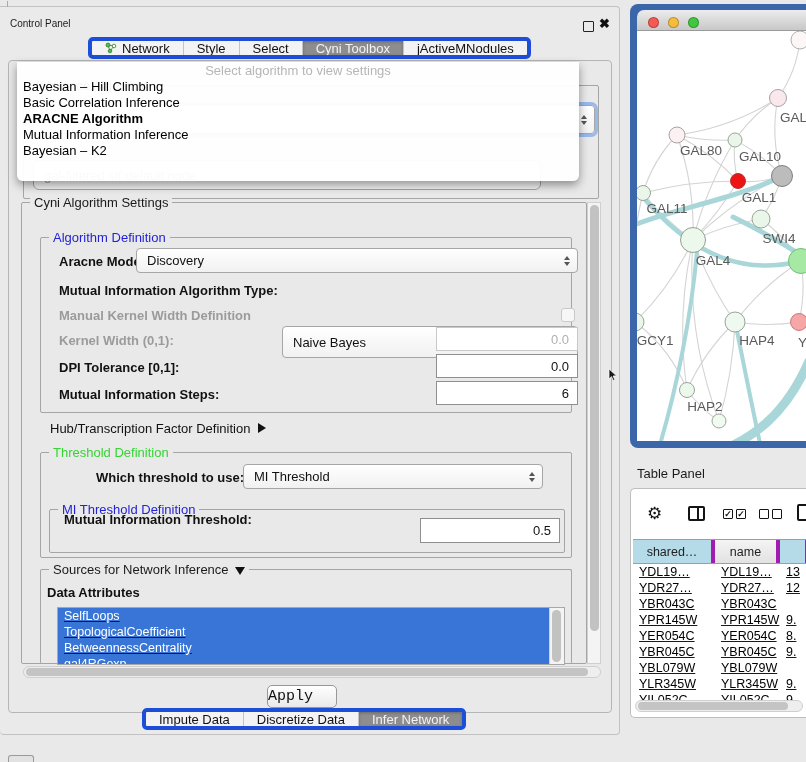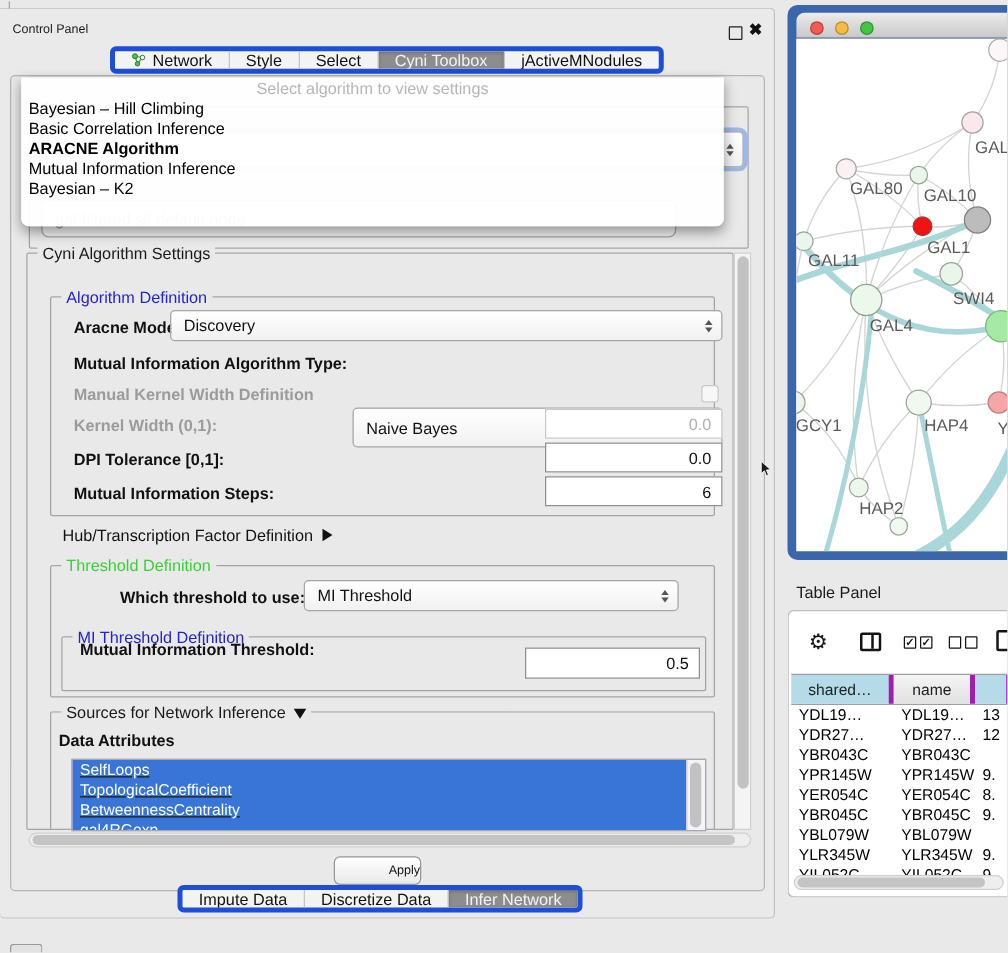--- a/index.html
+++ b/index.html
@@ -40,21 +40,21 @@
   .chk{width:14px;height:14px;border:1px solid #c9c9c9;border-radius:3px;background:#f7f7f7;box-sizing:border-box;}
   .arrow-r{display:inline-block;width:0;height:0;border-top:5.5px solid transparent;border-bottom:5.5px solid transparent;border-left:8px solid #111;margin-left:8px;}
   .arrow-d{display:inline-block;width:0;height:0;border-left:5.5px solid transparent;border-right:5.5px solid transparent;border-top:8px solid #111;margin-left:6px;vertical-align:middle;}
   .attr-list{background:#c4b5fd;border:1px solid #a8a8a8;box-sizing:border-box;overflow:hidden;text-decoration:underline;}
   .attr-item{height:16px;line-height:16px;font-size:12.5px;color:#fff;padding-left:6px;}
   .vsb{background:#f4f4f4;border-left:1px solid #d0d0d0;}
   .vsb .thumb{position:absolute;left:2px;width:9px;background:#c2c2c2;border-radius:5px;}
   .hsb{background:#eee;border:1px solid #cfcfcf;border-radius:6px;box-sizing:border-box;}
   .hsb .thumb{position:absolute;top:1px;height:8px;background:#c4c4c4;border-radius:5px;}
   .btn{background:linear-gradient(#ffffff,#e9e9e9);border:1px solid #979797;border-radius:5px;
-       font-size:10px;color:#111;display:flex;align-items:center;justify-content:flex-end;box-sizing:border-box;}
+       font-size:15px;color:#111;display:flex;align-items:center;justify-content:flex-start;box-sizing:border-box;font-family:Liberation Mono, monospace;}
   
   .popup{left:17px;top:55px;width:562px;height:119px;background:rgba(255,255,255,0.95);
          border-radius:0 0 6px 6px;box-shadow:0 4px 10px rgba(0,0,0,.4);box-sizing:border-box;}
   .popup .prompt{height:17px;line-height:17px;text-align:center;color:#b6b6b6;font-size:13px;}
   .popup .item{height:16px;line-height:16px;font-size:13px;color:#000;padding-left:6px;white-space:nowrap;}
   .popup .item.bold{font-weight:bold;}
   
   .net-frame{left:630px;top:4px;width:176px;height:444px;background:#3b67aa;border-radius:8px 0 0 8px;}
   .net-title{left:637px;top:10px;width:169px;height:21px;background:linear-gradient(#ececec,#c8c8c8);
              border-bottom:1px solid #9a9a9a;border-radius:7px 0 0 0;box-sizing:border-box;}
@@ -334,21 +334,21 @@
     <div class="abs" style="left:128px;top:20px;display:flex;gap:3px;">
         <span class="cb"></span>
         <span class="cb"></span>
       </div>
     <div class="abs docico" style="left:166px;top:15px;"></div>
     <div class="th-row" id="table-head">
         <div class="th" style="width: 82px; background: rgb(181, 219, 233);">shared…</div>
         <div class="th" style="width: 65px; background: linear-gradient(rgb(244, 244, 244), rgb(226, 226, 226));">name</div>
         <div class="th" style="width: 29px; background: rgb(181, 219, 233);"></div>
       </div>
-    <div class="abs" id="table-body" style="left:2px;top:75px;width:172px;height:172px;overflow:hidden;">
+    <div class="abs" id="table-body" style="left:2px;top:75px;width:172px;height:172px;overflow:hidden;text-decoration:underline;">
         <div class="td-row" style="position: relative;">
           <div class="td" style="width: 82px;">YDL19…</div>
           <div class="td" style="width: 65px;">YDL19…</div>
           <div class="td" style="width: 29px;">13</div>
         </div>
         <div class="td-row" style="position: relative;">
           <div class="td" style="width: 82px;">YDR27…</div>
           <div class="td" style="width: 65px;">YDR27…</div>
           <div class="td" style="width: 29px;">12</div>
         </div>

